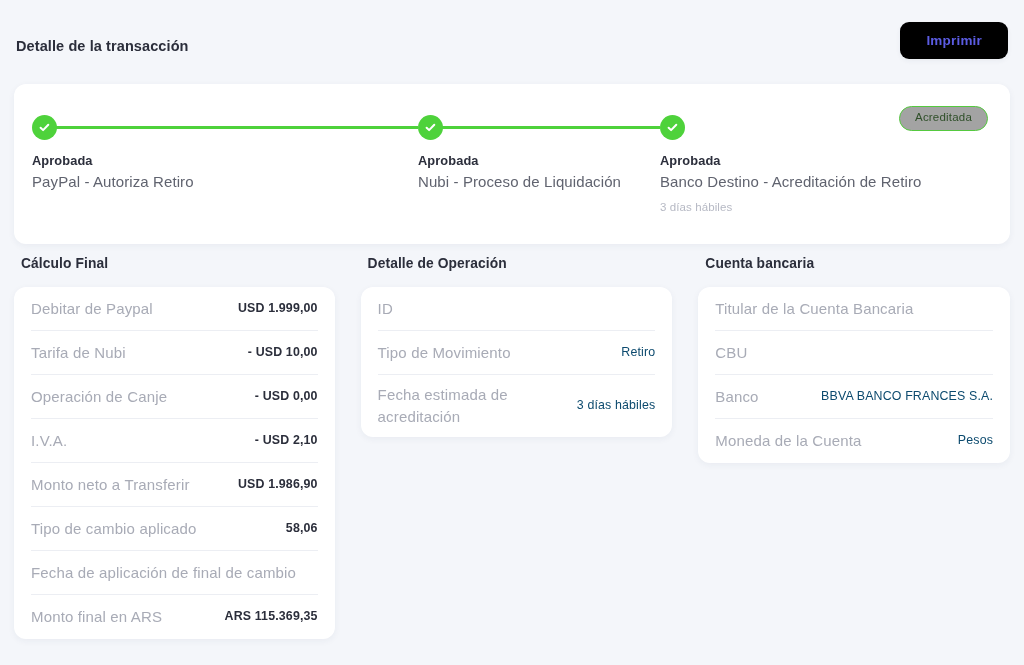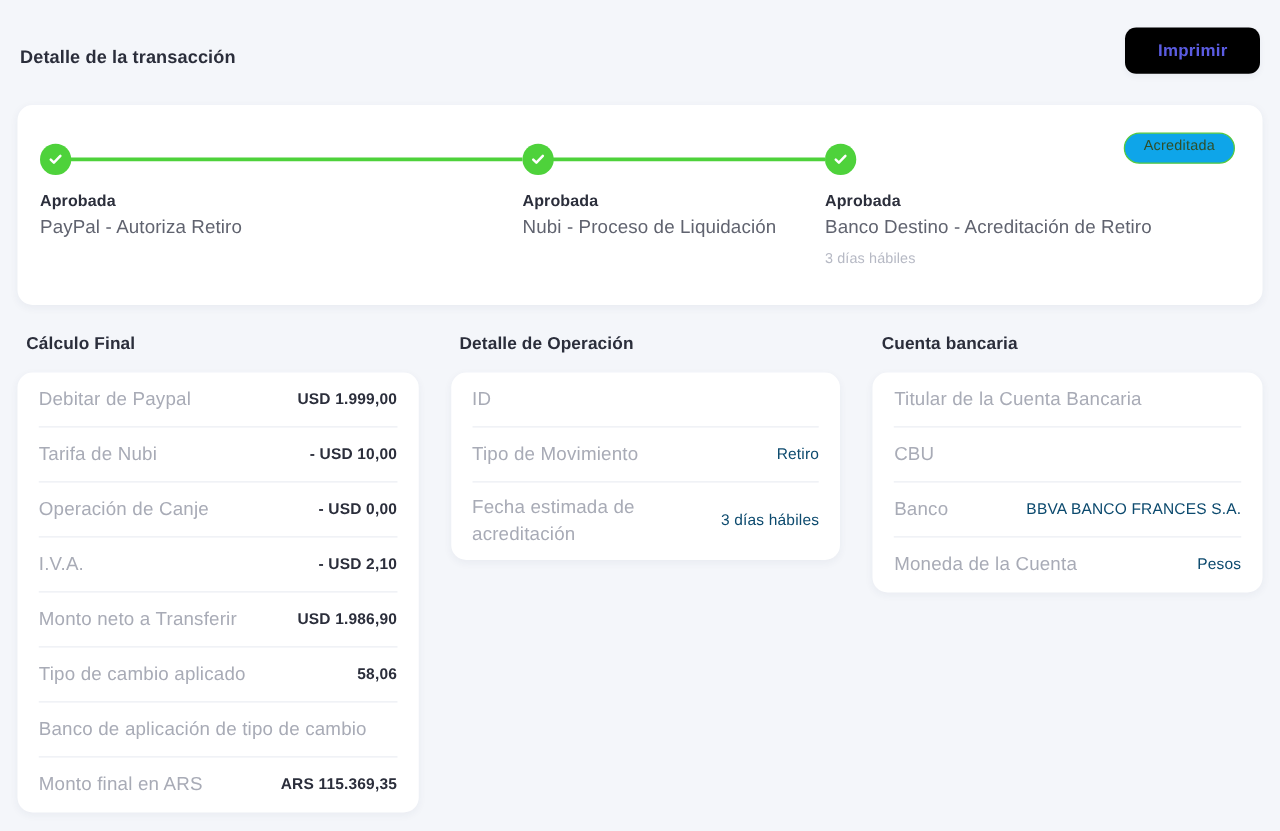--- a/index.html
+++ b/index.html
@@ -67,21 +67,21 @@
   .stepper-card {
     position: relative;
     height: 160px;
     padding: 30px 18px 0 18px;
   }
 
   .status-badge {
     position: absolute;
     top: 22px;
     right: 22px;
-    background: #0ea5e9;
+    background: #a3a3a3;
     border: 1.5px solid #55c93f;
     border-radius: 20px;
     color: #2f4f29;
     font-size: 11.5px;
     letter-spacing: .2px;
     padding: 5px 15px 6px 15px;
     line-height: 1;
   }
 
   .steps {
@@ -148,21 +148,21 @@
     margin-top: 11px;
     font-size: 11.5px;
     color: #b6b9c4;
     letter-spacing: .1px;
   }
 
   
   .columns {
     display: flex;
     gap: 26px;
-    margin-top: 23px;
+    margin-top: 12px;
     align-items: flex-start;
   }
 
   .col-1 { width: 324px; }
   .col-2 { width: 315px; }
   .col-3 { width: 315px; }
 
   .section-title {
     font-size: 13.8px;
     font-weight: bold;
@@ -294,21 +294,21 @@
         </div>
         <div class="detail-row">
           <span class="detail-label">Monto neto a Transferir</span>
           <span class="detail-value strong">USD 1.986,90</span>
         </div>
         <div class="detail-row">
           <span class="detail-label">Tipo de cambio aplicado</span>
           <span class="detail-value strong">58,06</span>
         </div>
         <div class="detail-row">
-          <span class="detail-label">Banco de aplicación de tipo de cambio</span>
+          <span class="detail-label">Fecha de aplicación de final de cambio</span>
           <span class="detail-value strong empty"></span>
         </div>
         <div class="detail-row">
           <span class="detail-label">Monto final en ARS</span>
           <span class="detail-value strong">ARS 115.369,35</span>
         </div>
 
       </div>
     </div>
 

